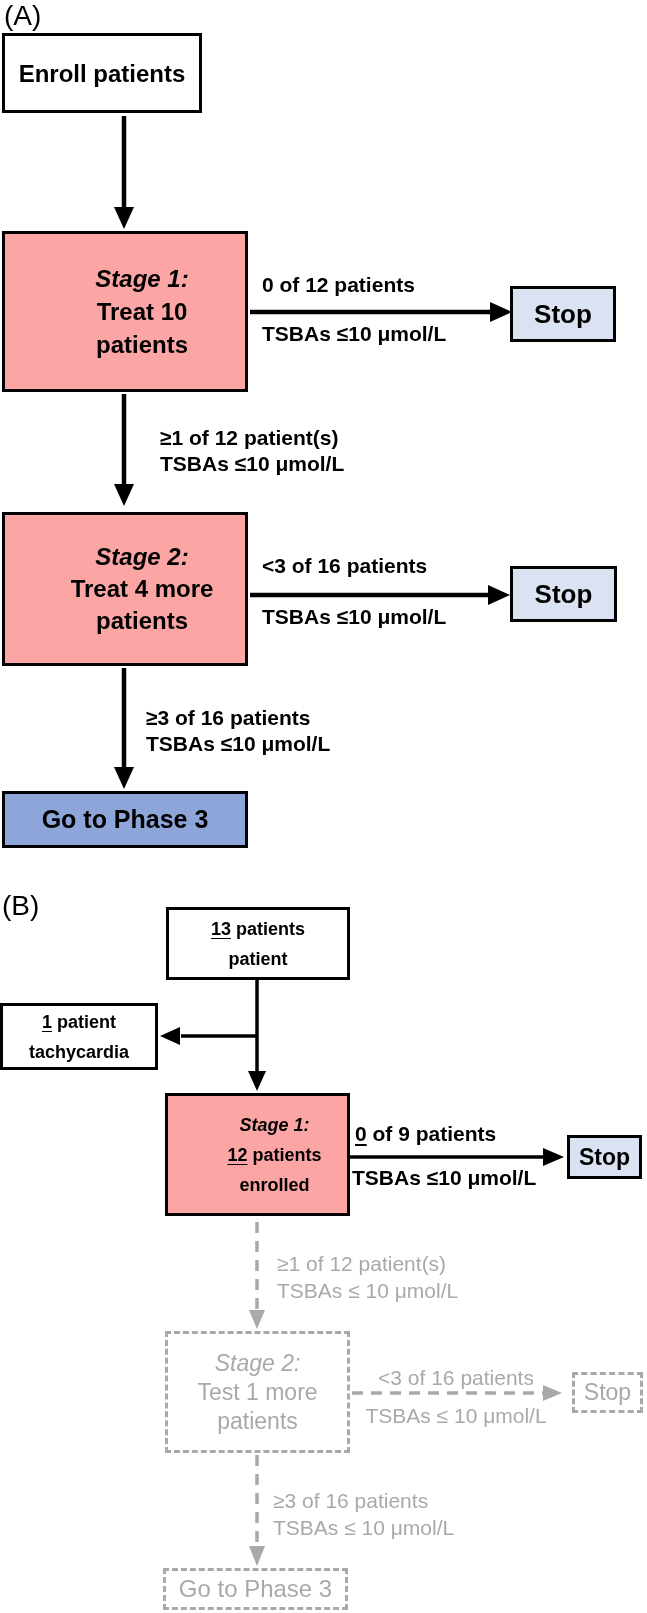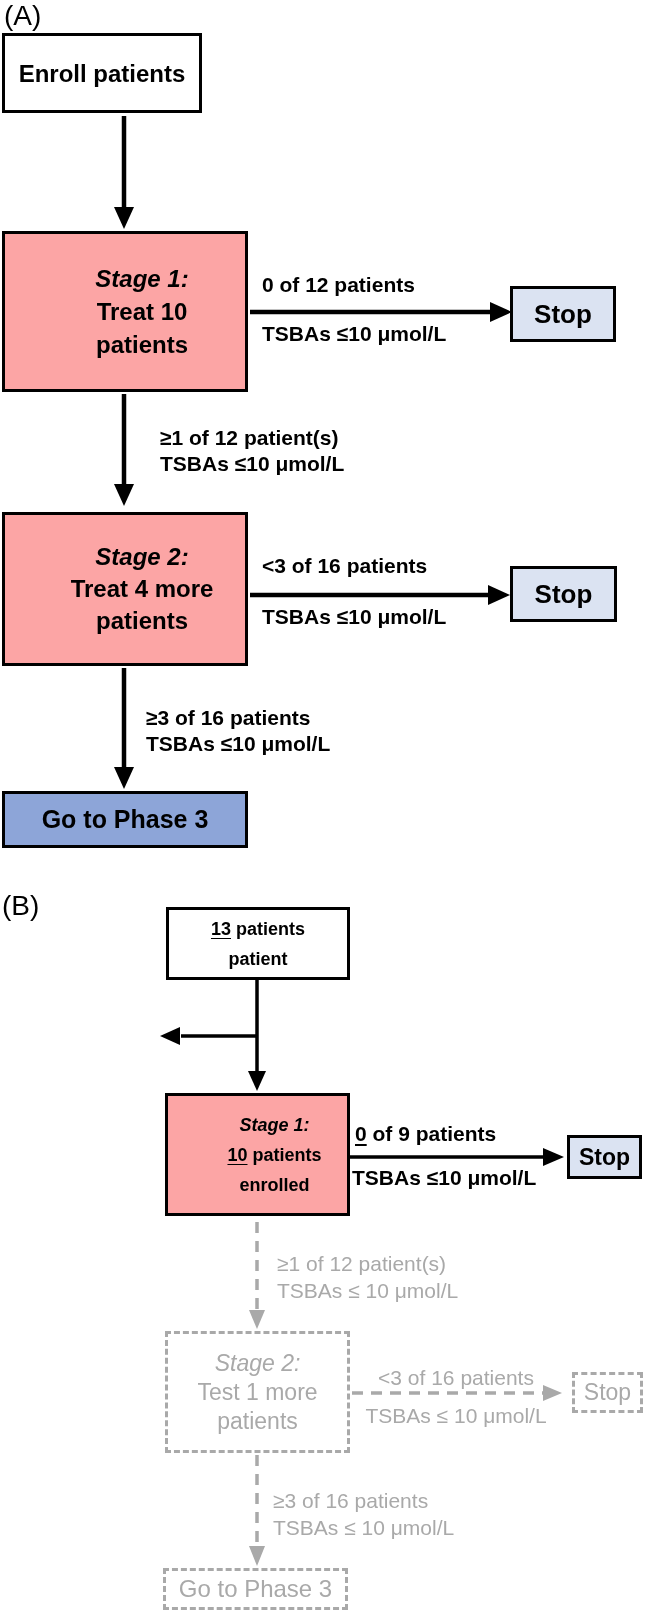--- a/index.html
+++ b/index.html
@@ -140,24 +140,28 @@
     <div>Go to Phase 3</div>
   </div>
 
   <div class="panel-letter" style="left:2px; top:890px;">(B)</div>
 
   <div class="box b2 fill-white b-node" style="left:166px; top:907px; width:184px; height:73px;">
     <div><span class="u">13</span><span> patients</span></div>
     <div>patient</div>
   </div>
 
+  <div class="box b2 fill-white b-node" style="left:0px; top:1003px; width:158px; height:67px;">
+    <div><span class="u">1</span><span> patient</span></div>
+    <div>tachycardia</div>
+  </div>
 
   <div class="box b3 fill-gray b-node" style="left:165px; top:1093px; width:185px; height:123px;">
     <div class="title-bi">Stage 1:</div>
-    <div><span class="u">10</span><span> patients</span></div>
+    <div><span class="u">12</span><span> patients</span></div>
     <div>enrolled</div>
   </div>
 
   <div class="lbl center" style="left:355px; top:1121px; width:210px;"><span class="u">0</span><span> of 9 patients</span></div>
   <div class="lbl center" style="left:352px; top:1165px; width:214px;">TSBAs ≤10 μmol/L</div>
 
   <div class="box b3 fill-stop b-stop" style="left:567px; top:1135px; width:75px; height:44px;">
     <div>Stop</div>
   </div>
 

